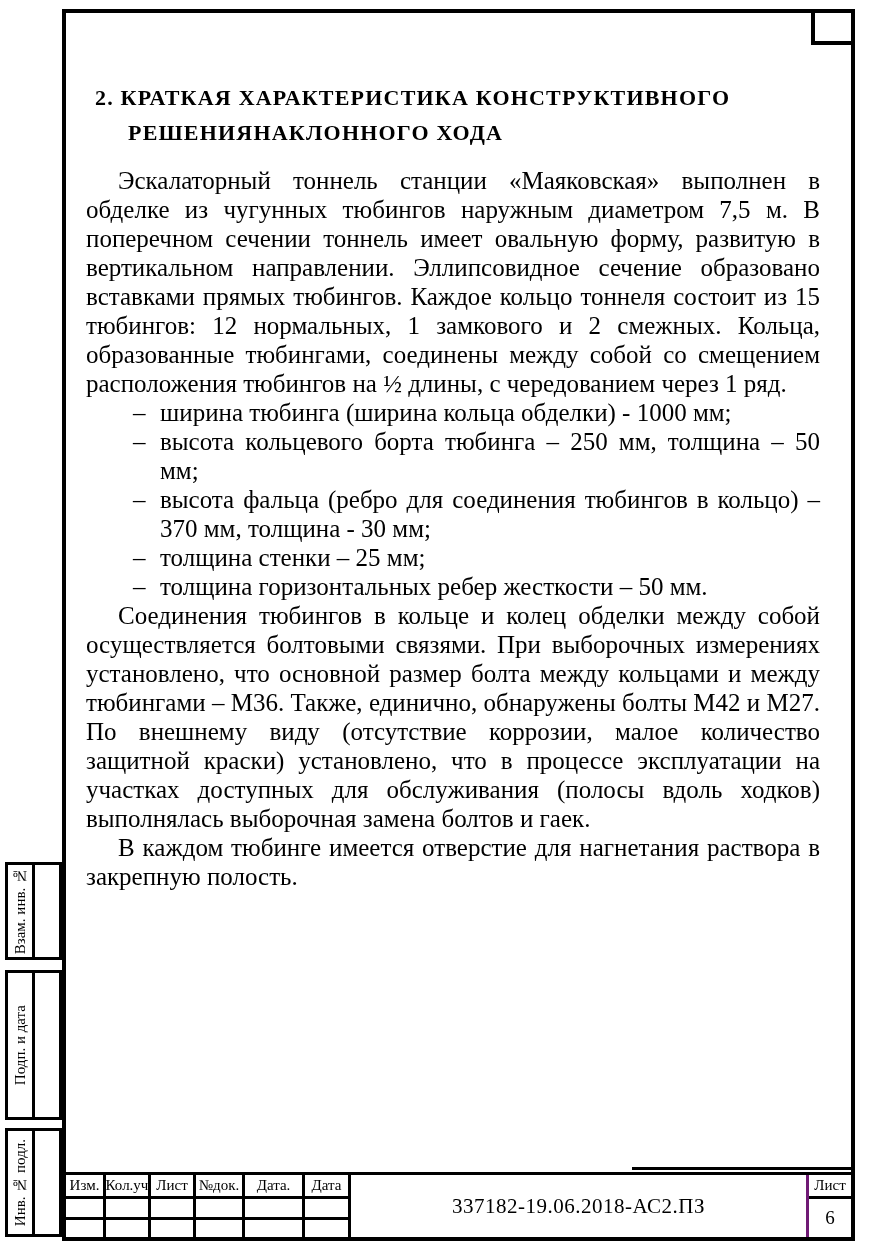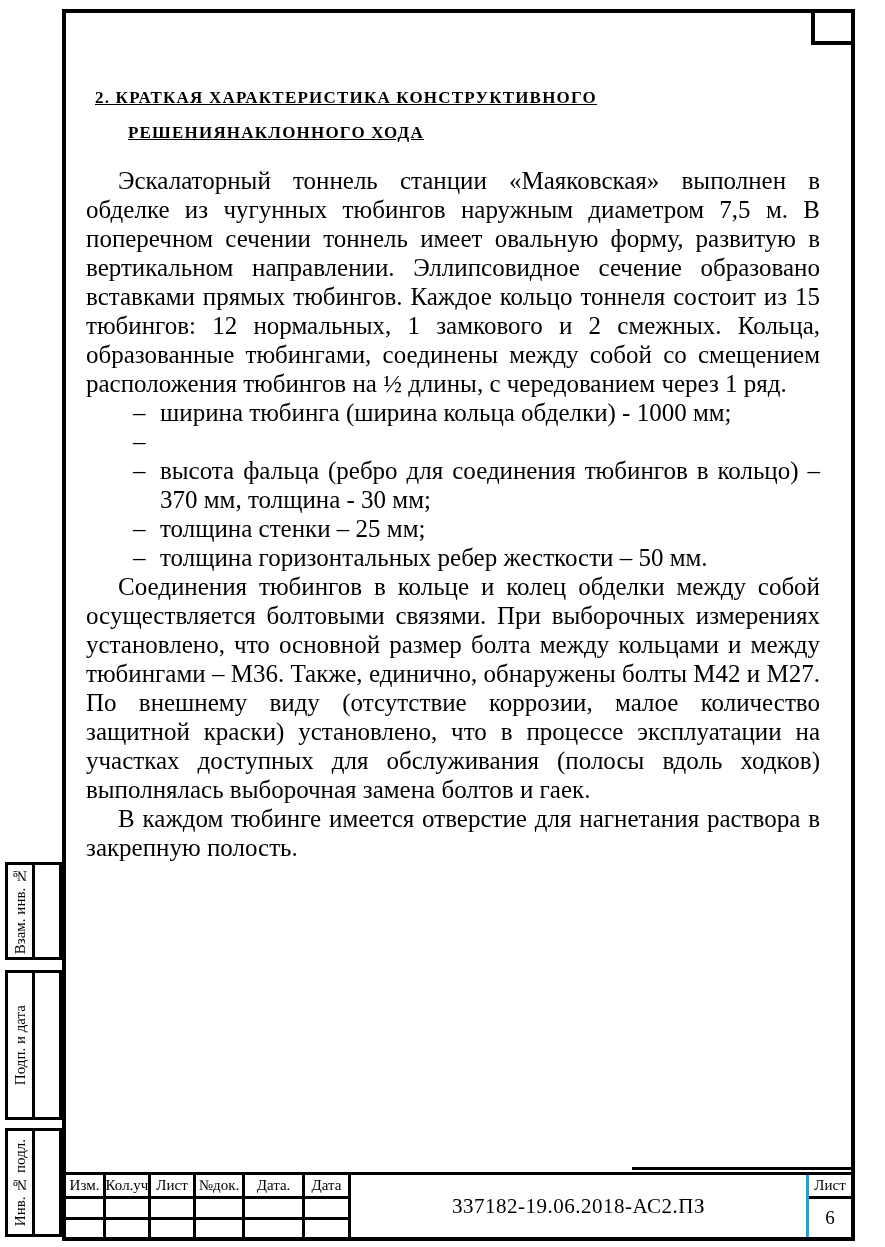--- a/index.html
+++ b/index.html
@@ -12,22 +12,22 @@
     border:4px solid #000; background:#fff;
   }
   .corner-box {
     position:absolute; top:0; right:0; width:40px; height:32px;
     border-left:4px solid #000; border-bottom:4px solid #000;
   }
 
   
   .content { position:absolute; left:20px; top:67px; width:734px; }
   .heading {
-    font-weight:bold; font-size:17px; line-height:35px; letter-spacing:1.2px;
-    margin-left:9px; margin-bottom:16px;text-decoration:underline;
+    font-weight:bold; font-size:22px; line-height:35px; letter-spacing:1.2px;
+    margin-left:9px; margin-bottom:16px;
   }
   .heading .h-line { display:block; }
   .heading .h-line2 { margin-left:33px; }
   .body-text { font-size:25px; line-height:29px; text-align:justify; }
   .para { text-indent:32px; }
   .li { display:flex; align-items:flex-start; }
   .li .dash { flex:none; margin-left:47px; width:27px; }
   .li .li-text { flex:1; text-align:justify; }
 
   
@@ -61,21 +61,21 @@
     grid-template-rows:24px 21px 17px;
   }
   .tb-cell {
     border-right:3px solid #000;
     overflow:hidden; white-space:nowrap;
     display:flex; align-items:center; justify-content:center;
   }
   .tb-row1, .tb-row2 { border-bottom:3px solid #000; }
   .tb-doc {
     position:absolute; left:285px; top:0; bottom:0; width:458px;
-    border-right:3px solid #0ea5e9;
+    border-right:3px solid #701a75;
     display:flex; align-items:center; justify-content:center;
     font-size:21px; letter-spacing:0.5px;
   }
   .tb-sheet { position:absolute; left:743px; right:0; top:0; bottom:0; display:flex; flex-direction:column; }
   .tb-sheet-head {
     height:24px; border-bottom:3px solid #000;
     display:flex; align-items:center; justify-content:center; font-size:15px;
   }
   .tb-sheet-num { flex:1; display:flex; align-items:center; justify-content:center; font-size:19px; }
 </style>
@@ -110,20 +110,21 @@
 
     <div class="body-text">
       <p class="para">Эскалаторный тоннель станции «Маяковская» выполнен в обделке из чугунных тюбингов наружным диаметром 7,5 м. В поперечном сечении тоннель имеет овальную форму, развитую в вертикальном направлении. Эллипсовидное сечение образовано вставками прямых тюбингов. Каждое кольцо тоннеля состоит из 15 тюбингов: 12 нормальных, 1 замкового и 2 смежных. Кольца, образованные тюбингами, соединены между собой со смещением расположения тюбингов на ½ длины, с чередованием через 1 ряд.</p>
 
       <div class="li">
         <span class="dash">–</span>
         <span class="li-text">ширина тюбинга (ширина кольца обделки) - 1000 мм;</span>
       </div>
       <div class="li">
         <span class="dash">–</span>
+        <span class="li-text">высота кольцевого борта тюбинга – 250 мм, толщина – 50 мм;</span>
       </div>
       <div class="li">
         <span class="dash">–</span>
         <span class="li-text">высота фальца (ребро для соединения тюбингов в кольцо) – 370 мм, толщина - 30 мм;</span>
       </div>
       <div class="li">
         <span class="dash">–</span>
         <span class="li-text">толщина стенки – 25 мм;</span>
       </div>
       <div class="li">

